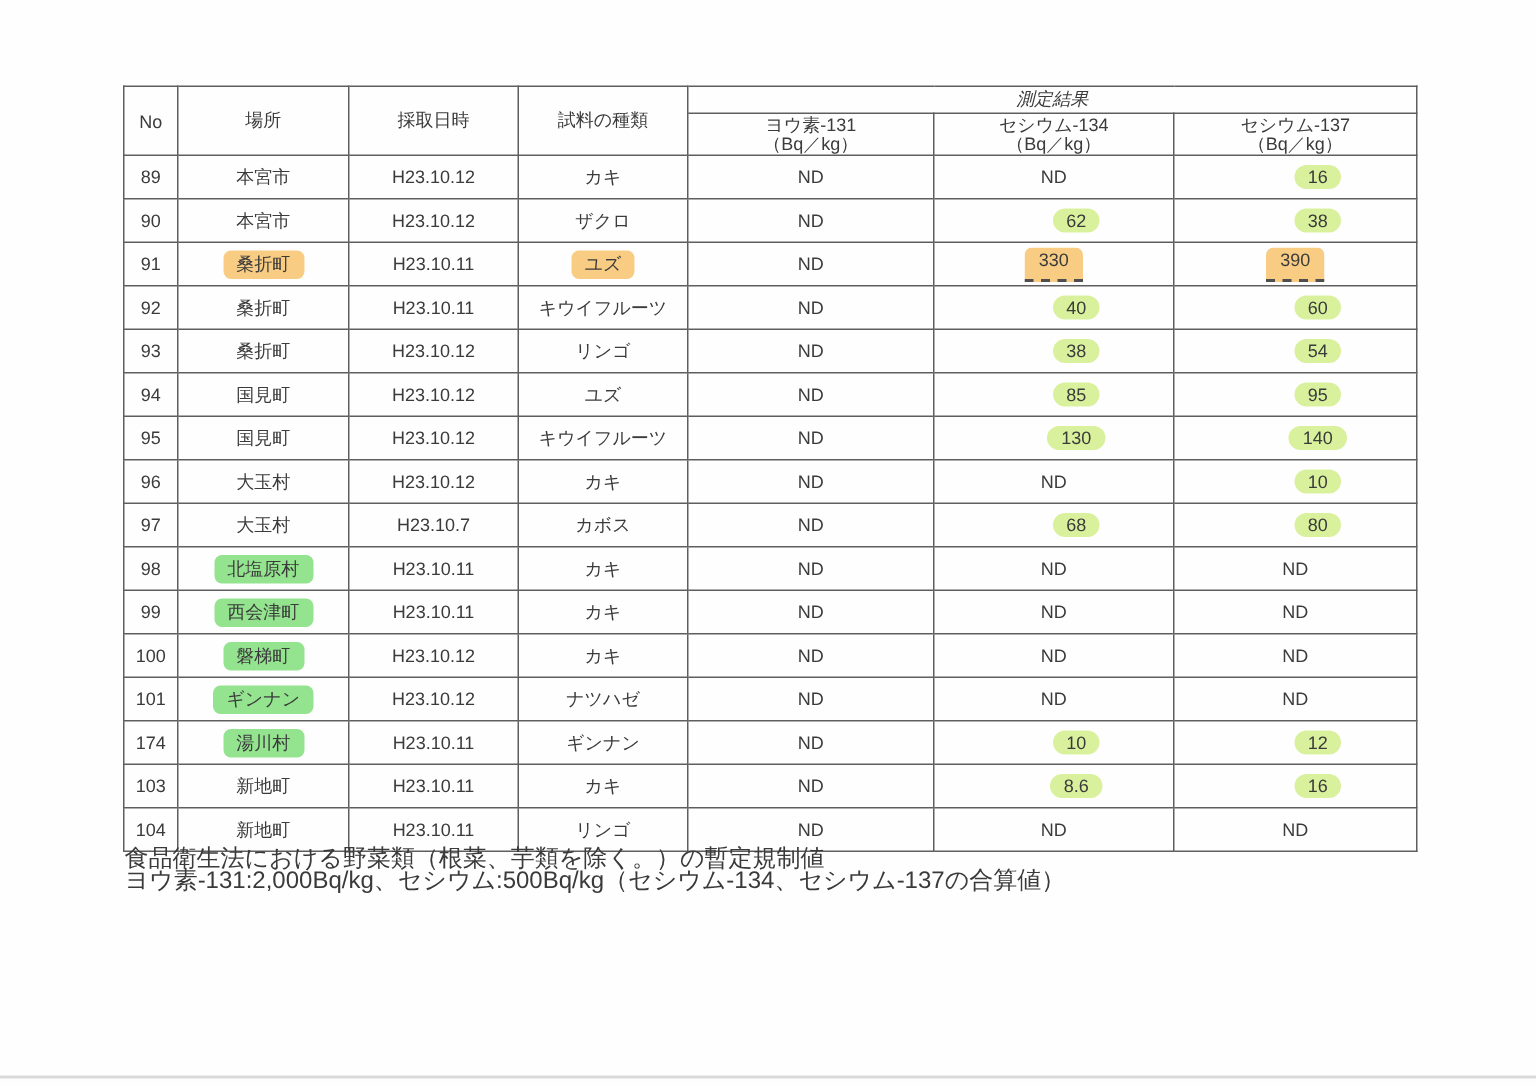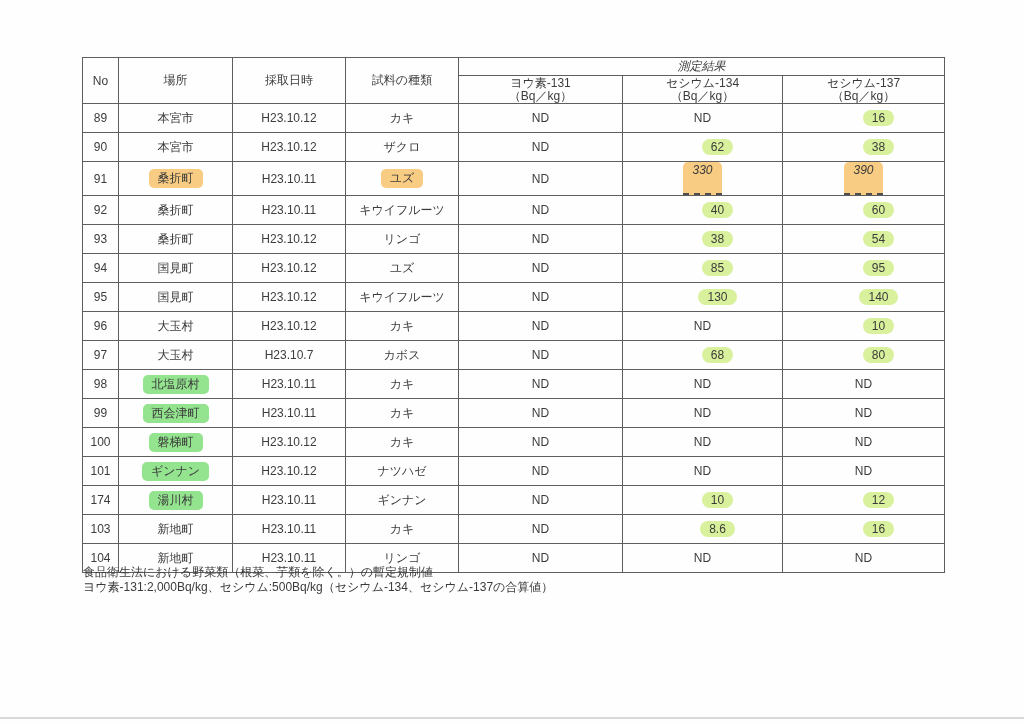--- a/index.html
+++ b/index.html
@@ -34,27 +34,26 @@
     padding:1px 9px;
     border-radius:8px;
   }
   .hl.green{background:var(--hl-green,#d9f19c);margin-left:30px;}
   .hl.green_place{background:var(--hl-green-place,#93e38f);border-radius:5px;}
   .hl.orange{background:var(--hl-orange,#f9cc83);border-radius:5px;}
   .hl.orange_ul{
     background:var(--hl-orange,#f9cc83);
     border-radius:5px 5px 0 0;
     border-bottom:2px dashed #4e4e4e;
-    padding-bottom:16px;
-    font-style:italic;
+    padding-bottom:6px;
   }
 
   .footer-note{
     position:absolute;left:83px;top:565px;
-    font-size:12px;line-height:15px;color:#3a3a3a;
+    font-size:16px;line-height:15px;color:#3a3a3a;
     white-space:nowrap;
   }
   .scan-edge{
     position:absolute;left:0;top:717px;width:1024px;height:2px;
     background:#d9d9d9;
   }
 </style>
 </head>
 <body>
 

